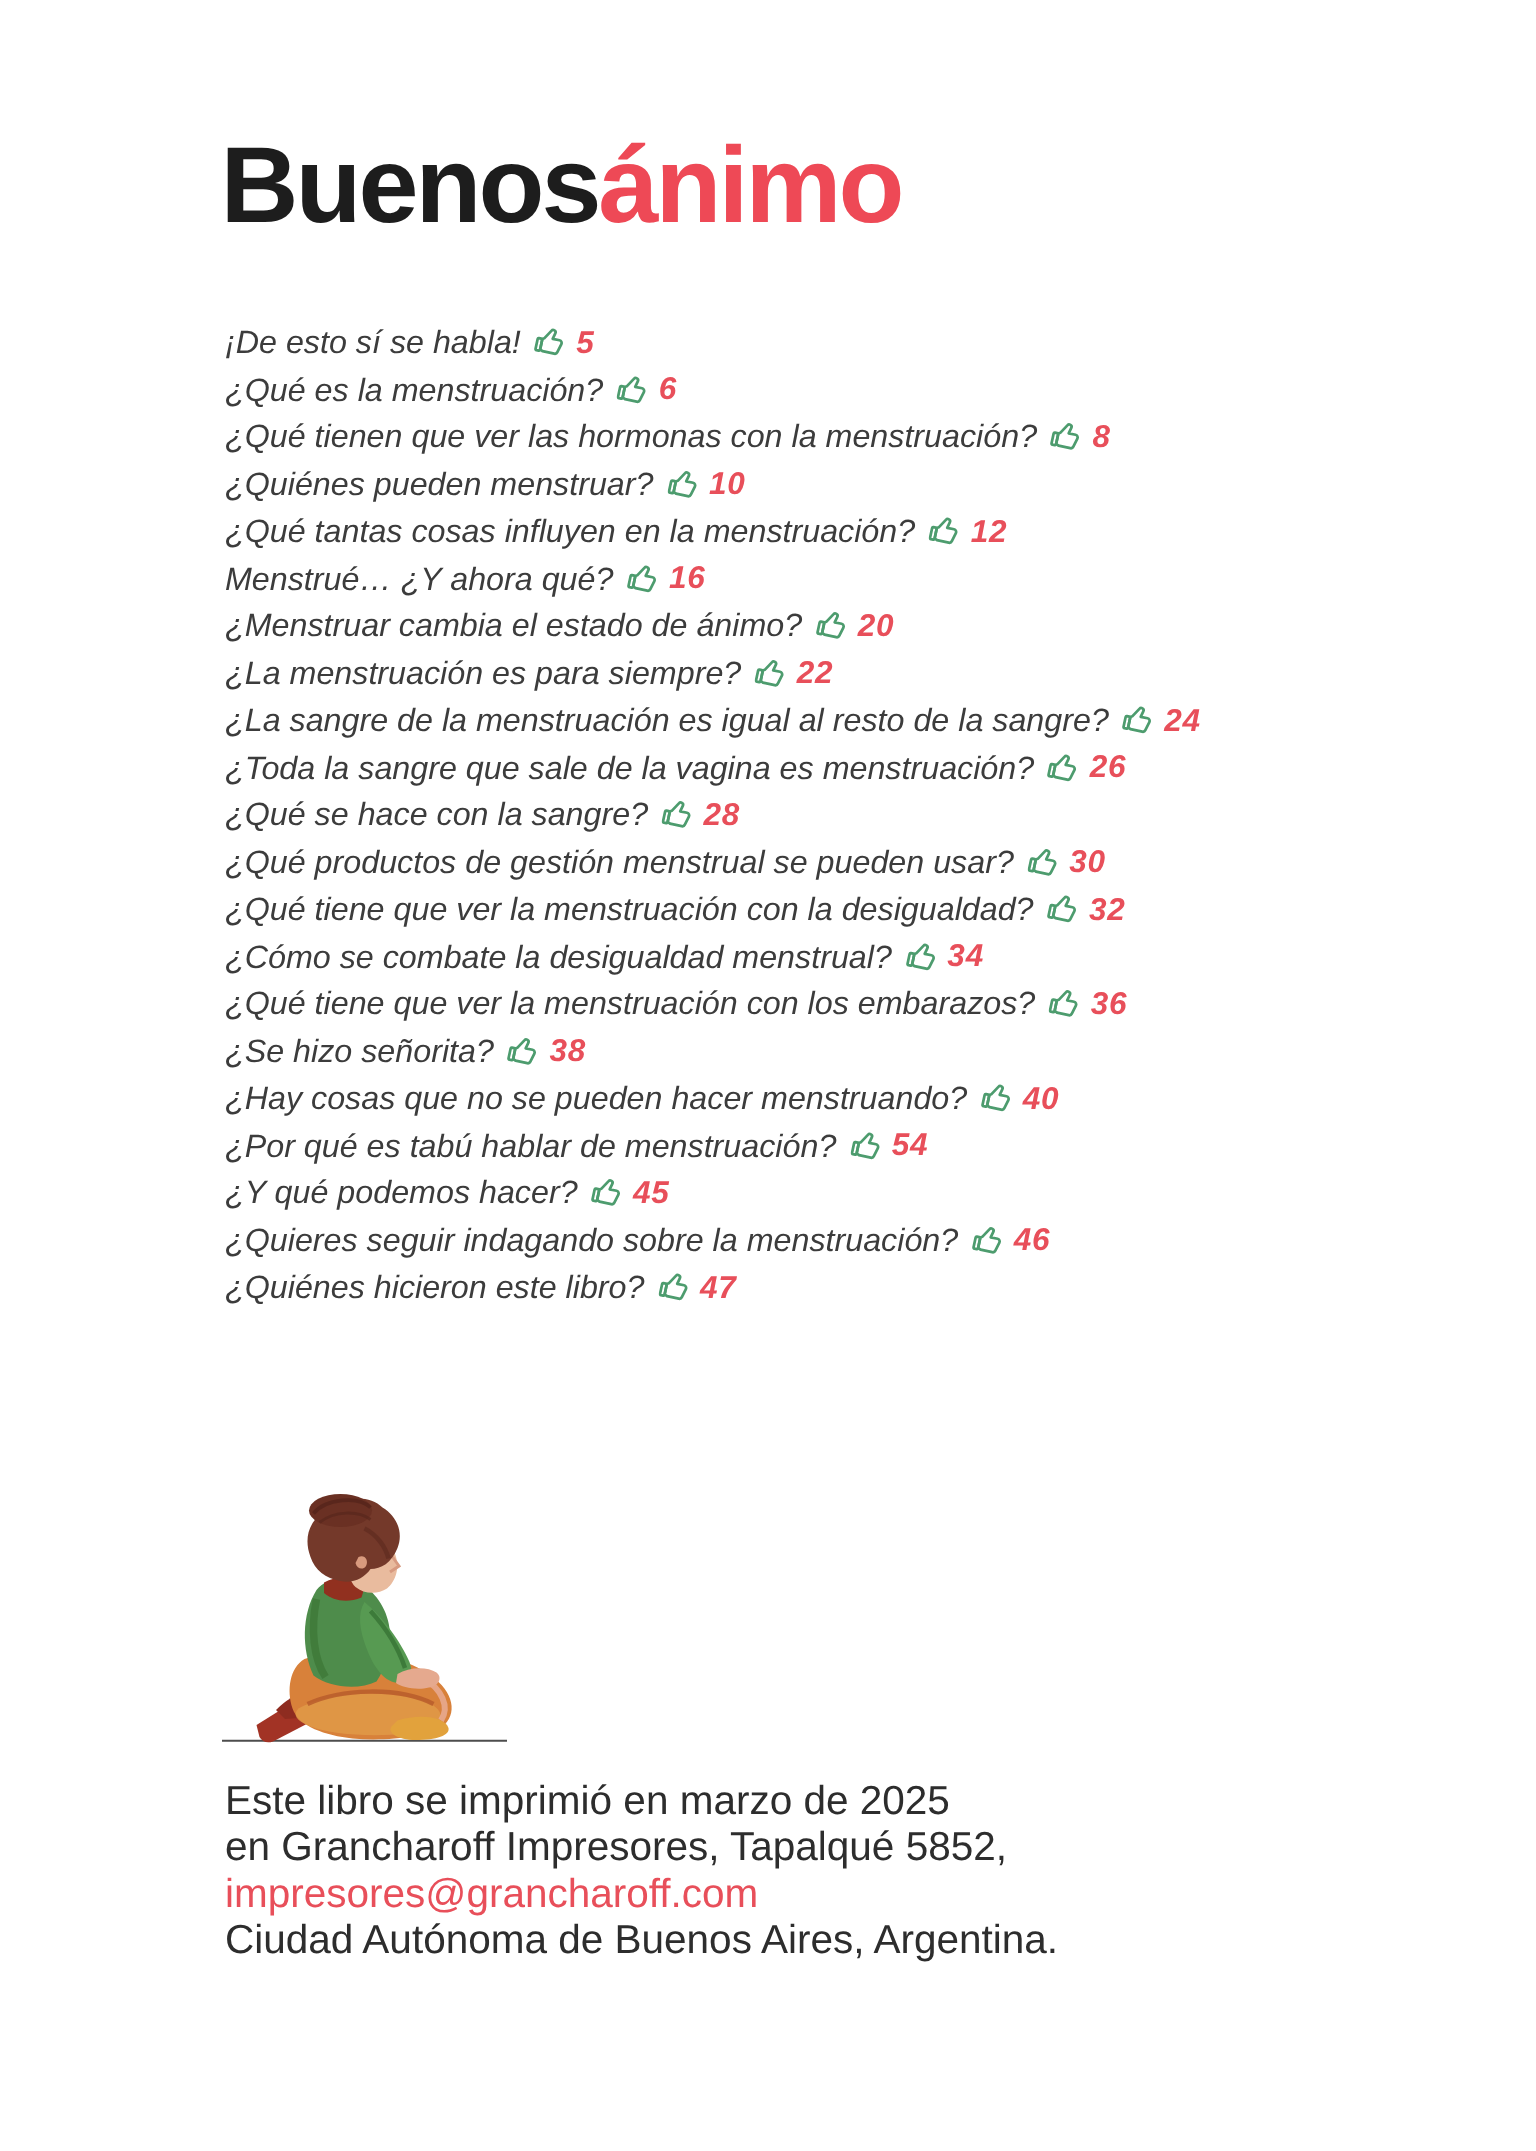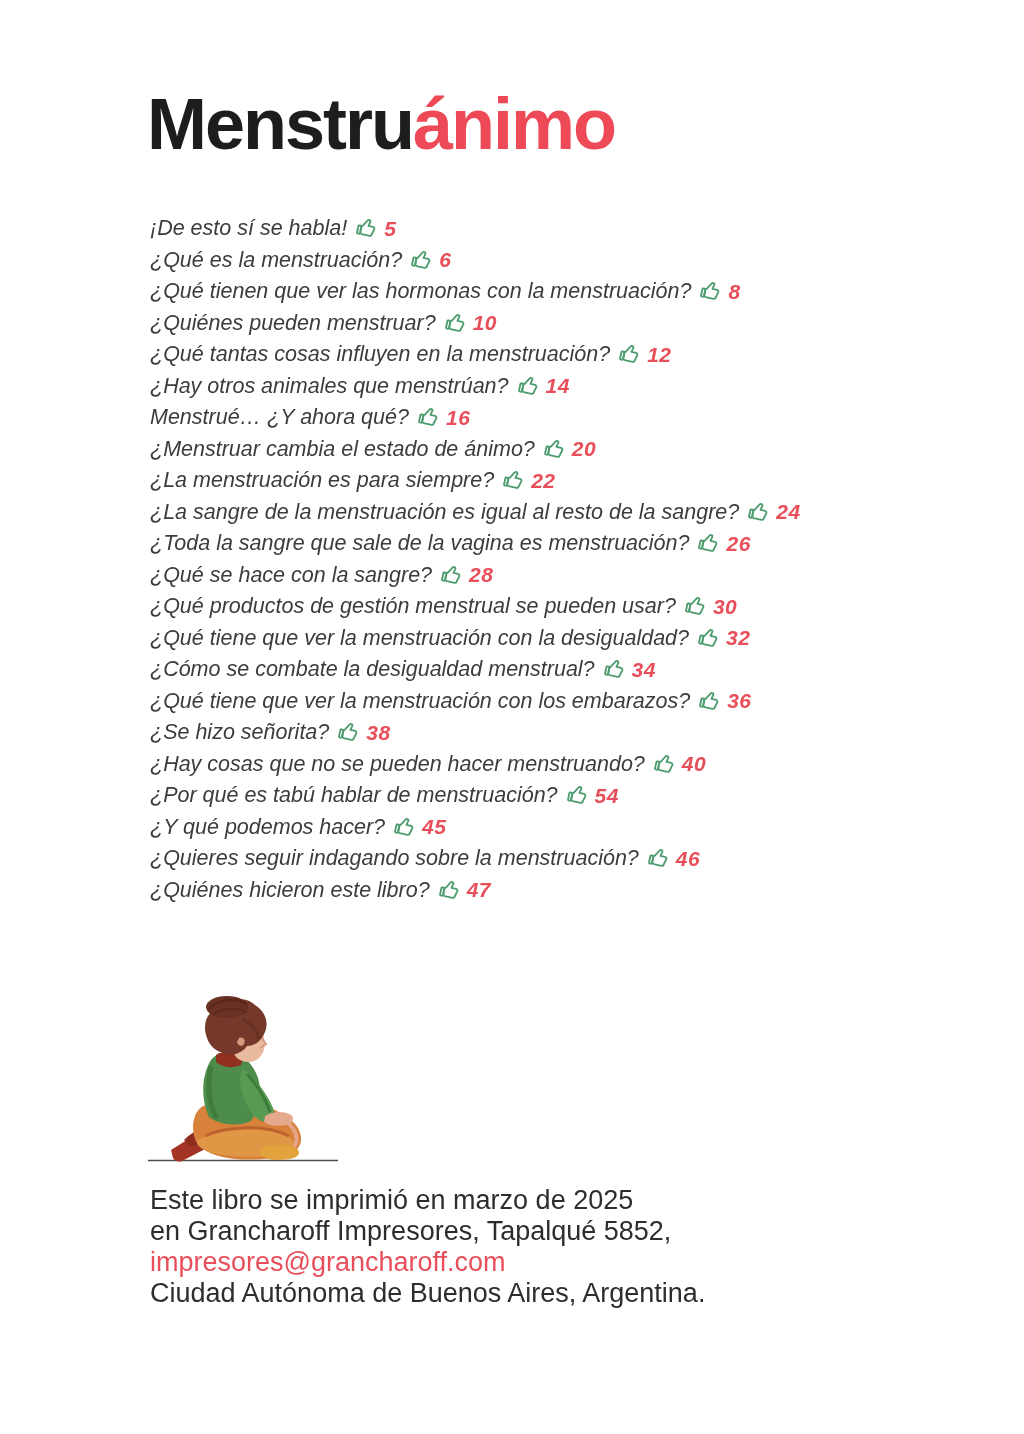--- a/index.html
+++ b/index.html
@@ -73,21 +73,21 @@
   }
   .print-info p{margin:0;}
   .print-info .email{
     color:var(--accent-red);
     text-decoration:none;
   }
 </style>
 </head>
 <body>
 
-<h1 class="page-title"><span class="t-black">Menstru</span><span class="t-red">ánimo</span></h1>
+<h1 class="page-title"><span class="t-black">Buenos</span><span class="t-red">ánimo</span></h1>
 
 <ul class="toc" id="toc-list">
   <li class="toc-item">
     <span class="toc-label">¡De esto sí se habla!</span>
     <span class="thumb">
       <svg viewBox="0 0 24 24" aria-hidden="true">
         <g transform="rotate(12 12 12)" fill="none" stroke="var(--icon-green)" stroke-width="1.9" stroke-linejoin="round" stroke-linecap="round">
           <rect x="2.2" y="10.6" width="3.2" height="8.6" rx="0.8"></rect>
           <path d="M5.4 18l1.9 1h8.3c.9 0 1.7-.6 1.9-1.5l1.6-6c.3-1.2-.6-2.4-1.8-2.4h-4.9l1-4.1c.2-.9-.3-1.8-1.2-2-.7-.2-1.4.1-1.7.7L6.6 10 5.4 10.8z"></path>
         </g>
@@ -141,32 +141,20 @@
       <svg viewBox="0 0 24 24" aria-hidden="true">
         <g transform="rotate(12 12 12)" fill="none" stroke="var(--icon-green)" stroke-width="1.9" stroke-linejoin="round" stroke-linecap="round">
           <rect x="2.2" y="10.6" width="3.2" height="8.6" rx="0.8"></rect>
           <path d="M5.4 18l1.9 1h8.3c.9 0 1.7-.6 1.9-1.5l1.6-6c.3-1.2-.6-2.4-1.8-2.4h-4.9l1-4.1c.2-.9-.3-1.8-1.2-2-.7-.2-1.4.1-1.7.7L6.6 10 5.4 10.8z"></path>
         </g>
       </svg>
     </span>
     <span class="toc-page">12</span>
   </li>
 
-  <li class="toc-item">
-    <span class="toc-label">¿Hay otros animales que menstrúan?</span>
-    <span class="thumb">
-      <svg viewBox="0 0 24 24" aria-hidden="true">
-        <g transform="rotate(12 12 12)" fill="none" stroke="var(--icon-green)" stroke-width="1.9" stroke-linejoin="round" stroke-linecap="round">
-          <rect x="2.2" y="10.6" width="3.2" height="8.6" rx="0.8"></rect>
-          <path d="M5.4 18l1.9 1h8.3c.9 0 1.7-.6 1.9-1.5l1.6-6c.3-1.2-.6-2.4-1.8-2.4h-4.9l1-4.1c.2-.9-.3-1.8-1.2-2-.7-.2-1.4.1-1.7.7L6.6 10 5.4 10.8z"></path>
-        </g>
-      </svg>
-    </span>
-    <span class="toc-page">14</span>
-  </li>
 
   <li class="toc-item">
     <span class="toc-label">Menstrué… ¿Y ahora qué?</span>
     <span class="thumb">
       <svg viewBox="0 0 24 24" aria-hidden="true">
         <g transform="rotate(12 12 12)" fill="none" stroke="var(--icon-green)" stroke-width="1.9" stroke-linejoin="round" stroke-linecap="round">
           <rect x="2.2" y="10.6" width="3.2" height="8.6" rx="0.8"></rect>
           <path d="M5.4 18l1.9 1h8.3c.9 0 1.7-.6 1.9-1.5l1.6-6c.3-1.2-.6-2.4-1.8-2.4h-4.9l1-4.1c.2-.9-.3-1.8-1.2-2-.7-.2-1.4.1-1.7.7L6.6 10 5.4 10.8z"></path>
         </g>
       </svg>

